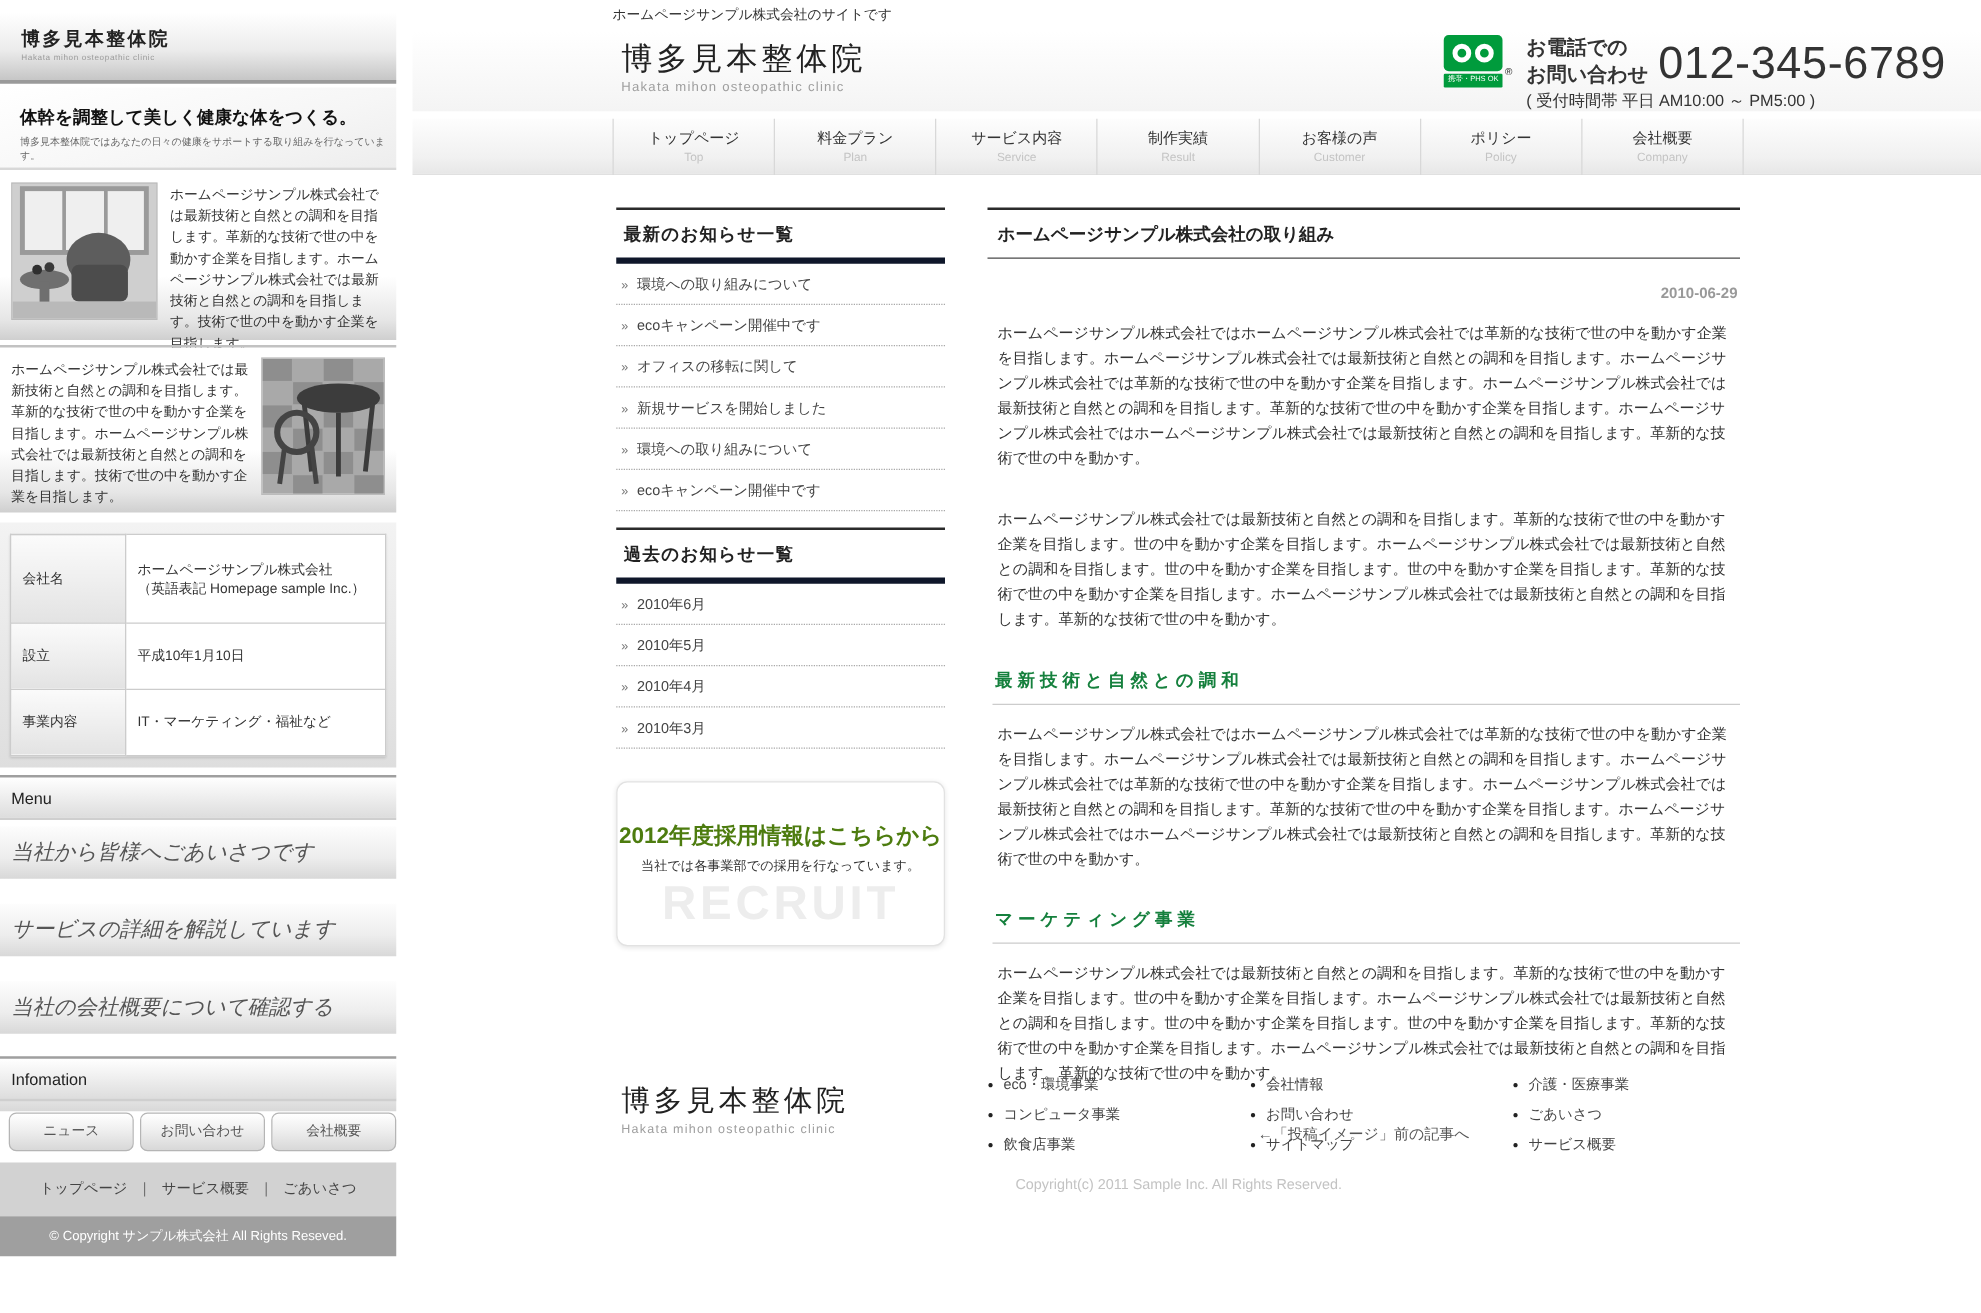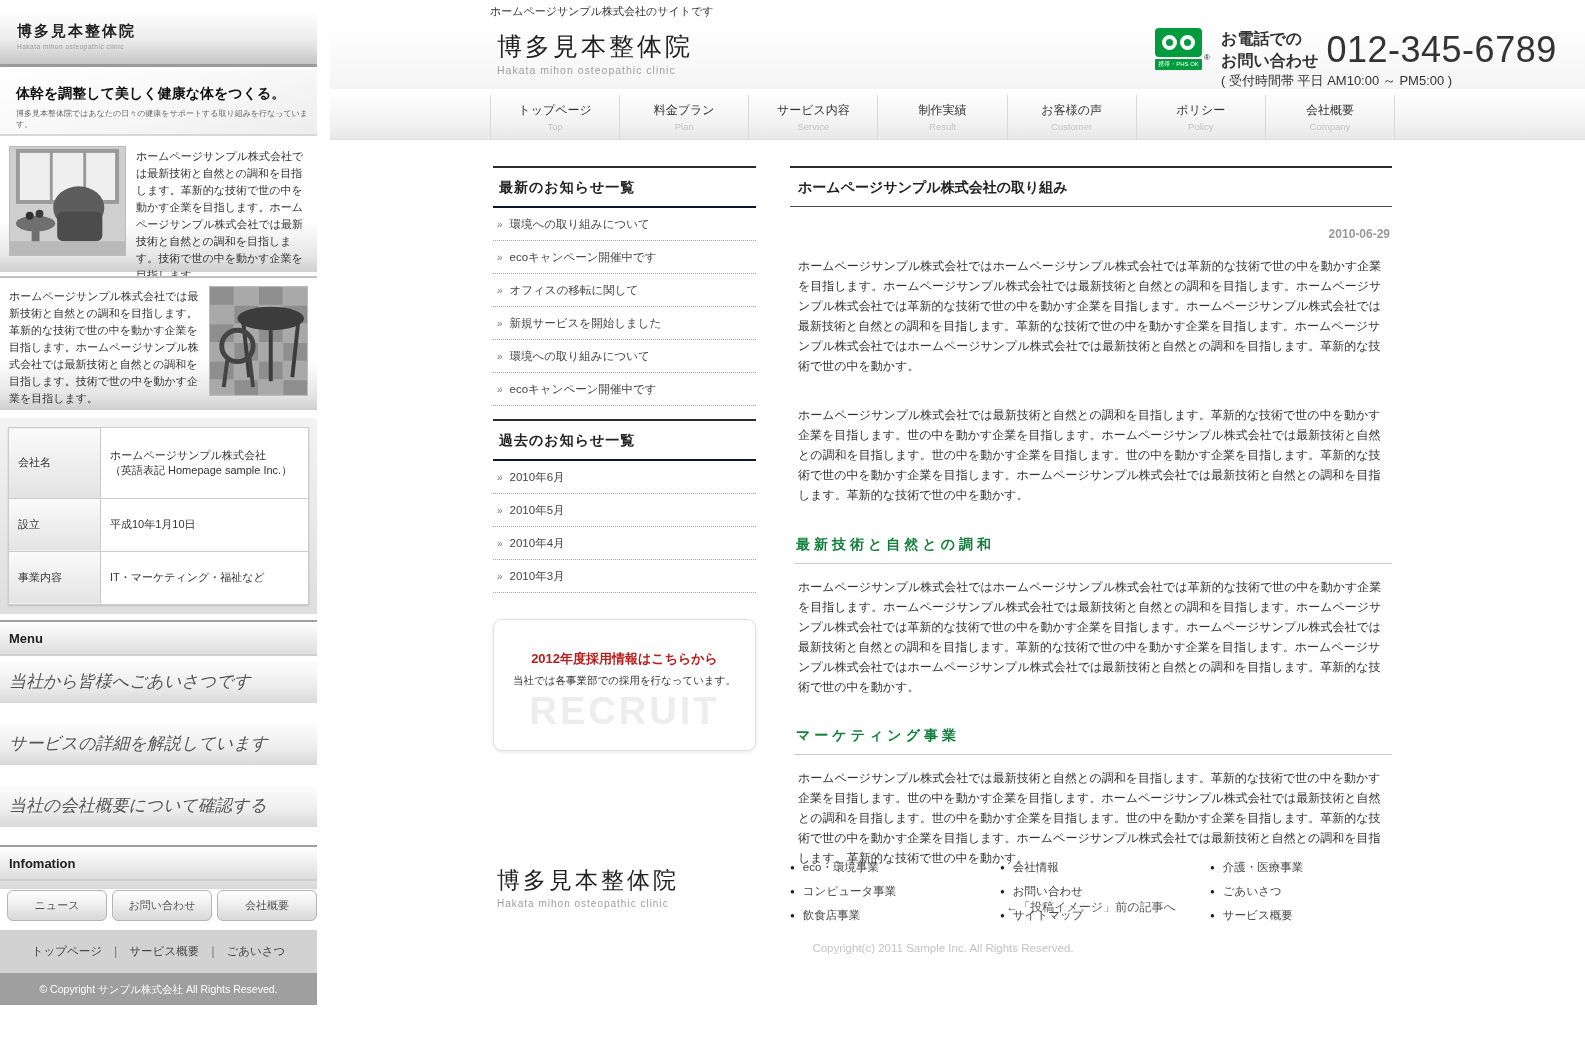--- a/index.html
+++ b/index.html
@@ -31,21 +31,21 @@
     background:linear-gradient(180deg,#f3f3f3,#dedede); padding:9px 8px; }
   .ctable { width:100%; height:100%; border-collapse:collapse; background:#fff; border:1px solid #a8a8a8; box-shadow:0 1px 2px rgba(0,0,0,.15); }
   .ctable td { border:1px solid #ccc; font-size:11px; color:#333; padding:6px 9px; vertical-align:middle; }
   .ctable td.lab { width:92px; background:linear-gradient(180deg,#fbfbfb,#e3e3e3); }
   .ctable tr:nth-child(1) td { height:56px; }
   .ctable tr td { height:42px; }
   .v2 { display:block; }
 
   .side-h { position:absolute; left:0; width:317px; height:36px; line-height:33px;
     background:linear-gradient(180deg,#ffffff,#dddddd); border-top:2px solid #9f9f9f; border-bottom:2px solid #cfcfcf;
-    font-size:13px; font-weight:bold; color:#222; padding-left:9px; }
+    font-size:13px; font-weight:normal; color:#222; padding-left:9px; }
   .menu-h { top:620px; }
   .menu-items { position:absolute; left:0; top:661px; width:317px; }
   .menu-item { height:42px; line-height:42px; margin-bottom:20px; padding-left:9px;
     background:linear-gradient(180deg,#fdfdfd 0%,#ededed 60%,#d8d8d8 100%);
     font-size:17px; color:#555; cursor:pointer;font-style:italic; }
   .info-h { top:845px; }
   .info-btns { position:absolute; left:7px; top:890px; width:310px; display:flex; gap:5px; }
   .info-btn { width:118px; height:31px; line-height:29px; text-align:center; border:1px solid #b5b5b5; border-radius:6px;
     background:linear-gradient(180deg,#ffffff 0%,#efefef 45%,#d8d8d8 100%); font-size:11px; color:#555; cursor:pointer; }
   .side-links { position:absolute; left:0; top:930px; width:317px; height:43px; background:#d2d2d2;
@@ -78,29 +78,29 @@
   .nav-band { position:absolute; left:330px; top:95px; width:1255px; height:45px;
     background:linear-gradient(180deg,#fdfdfd 0%,#f1f1f1 70%,#e7e7e7 100%); border-bottom:1px solid #e0e0e0; }
   .nav { position:absolute; left:490px; top:95px; width:905px; height:45px; display:flex; }
   .nav-item { flex:1; border-left:1px solid #d8d8d8; text-align:center; padding-top:7px; cursor:pointer; }
   .nav-item:last-child { border-right:1px solid #d8d8d8; }
   .nav-item .jp { font-size:12px; color:#333; }
   .nav-item .en { font-size:9.5px; color:#c4c4c4; margin-top:2px; }
 
   
   .news-col { position:absolute; left:493px; top:166px; width:263px; }
-  .list-head { border-top:2px solid #2b2b2b; border-bottom:2px solid #0f172a; padding:11px 6px 9px;
+  .list-head { border-top:2px solid #2b2b2b; border-bottom:5px solid #0f172a; padding:11px 6px 9px;
     font-family:"DejaVu Serif","Liberation Serif",serif; font-weight:bold; font-size:14px; color:#222; letter-spacing:1px; }
   .list-item { padding:9px 4px 8px; border-bottom:1px dotted #a8a8a8; font-size:11.5px; color:#444; cursor:pointer; }
   .list-item .arr { color:#777; font-size:10px; margin-right:7px; }
   .past-gap { height:13px; }
 
   .recruit { margin-top:26px; height:132px; border:1px solid #e2e2e2; border-radius:9px;
     box-shadow:0 1px 4px rgba(0,0,0,.10); text-align:center; overflow:hidden; cursor:pointer; background:#fff; }
-  .recruit .l1 { margin-top:30px; font-size:13px; font-weight:bold; color:#b91c1c; }
+  .recruit .l1 { margin-top:30px; font-size:18px; font-weight:bold; color:#4d7c0f; }
   .recruit .l2 { margin-top:6px; font-size:10.5px; color:#333; }
   .recruit .wm { margin-top:2px; font-size:38px; font-weight:bold; color:#ededed; letter-spacing:3px; }
 
   
   .article { position:absolute; left:790px; top:166px; width:602px; }
   .art-title { border-top:2px solid #2b2b2b; border-bottom:1px solid #4a4a4a; padding:11px 8px 9px;
     font-family:"DejaVu Serif","Liberation Serif",serif; font-weight:bold; font-size:14px; color:#222; }
   .art-date { text-align:right; font-size:12px; font-weight:bold; color:#999; margin:20px 2px 16px; }
   .art-p { font-size:12px; line-height:1.66; color:#333; margin:0 8px 30px; }
   .art-h2 { font-family:"DejaVu Serif","Liberation Serif",serif; font-weight:bold; font-size:14px; letter-spacing:4px;

